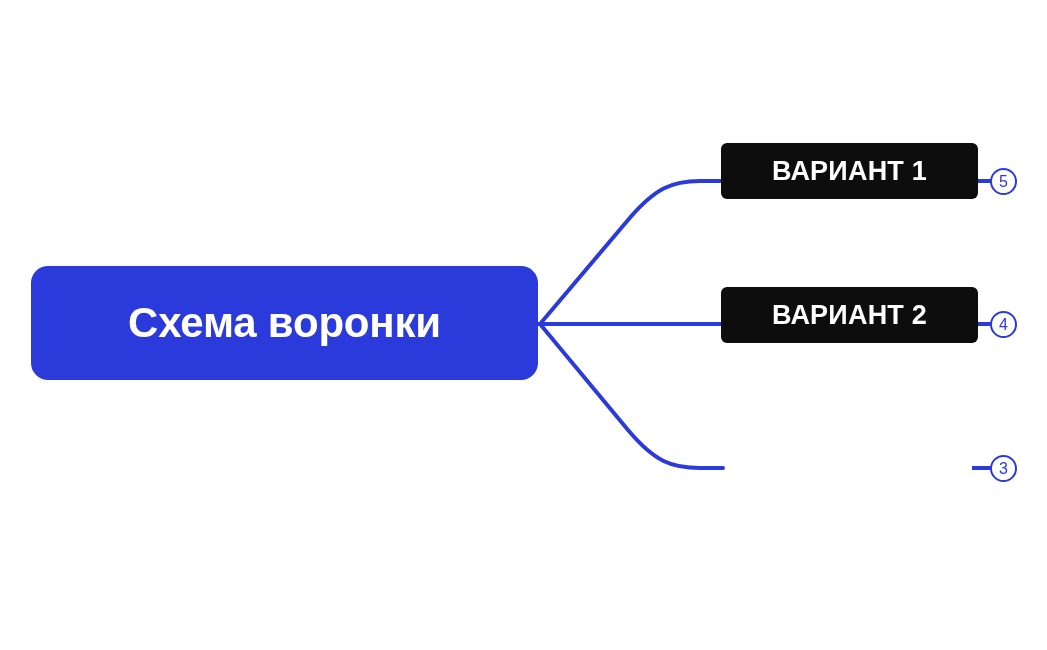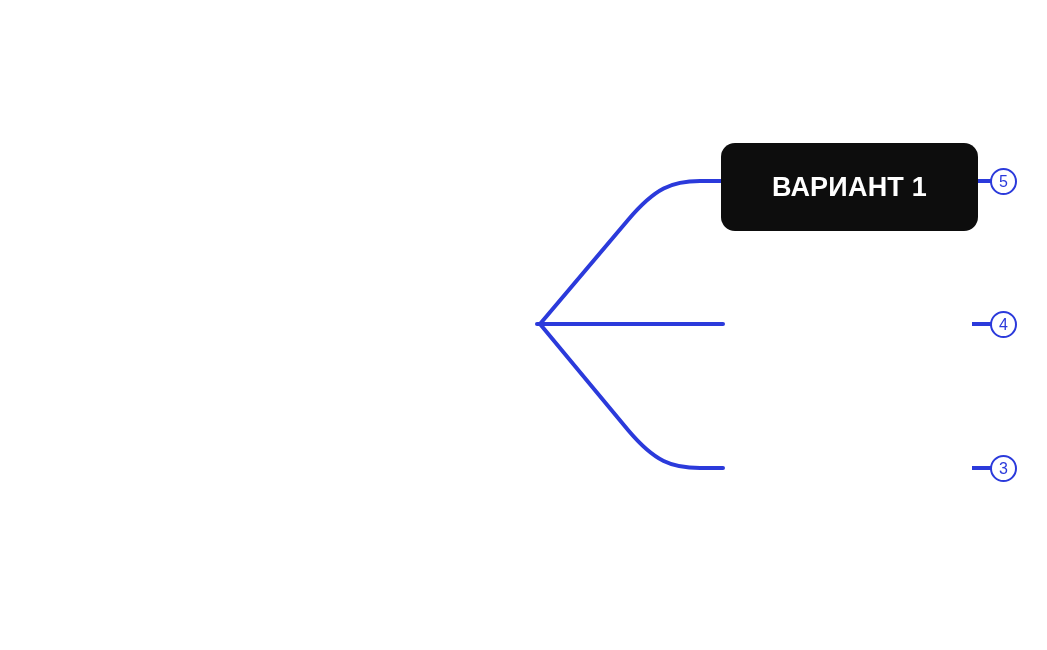--- a/index.html
+++ b/index.html
@@ -54,24 +54,24 @@
     font-size: 42px;
     font-weight: bold;
     letter-spacing: -0.2px;
     line-height: 1;
     white-space: nowrap;
   }
 
   
   .child-node {
     background: #0D0D0D;
-    border-radius: 14px;
+    border-radius: 6px;
     left: 721px;
     width: 257px;
-    height: 88px;
+    height: 56px;
   }
   .child-node .node-label {
     color: #ffffff;
     font-size: 27px;
     font-weight: bold;
     letter-spacing: 0.2px;
     line-height: 1;
     white-space: nowrap;
   }
 
@@ -116,28 +116,34 @@
 
     <path d="M 540 324 L 723 324" fill="none" stroke="#2B3ADB" stroke-width="4" stroke-linecap="round"></path>
 
     <path d="M 540 324 L 628 430 C 655 462 672 468 700 468 L 723 468" fill="none" stroke="#2B3ADB" stroke-width="4" stroke-linecap="round" stroke-linejoin="round"></path>
 
     <path d="M 972 181 L 992 181" fill="none" stroke="#2B3ADB" stroke-width="4" stroke-linecap="butt"></path>
     <path d="M 972 324 L 992 324" fill="none" stroke="#2B3ADB" stroke-width="4" stroke-linecap="butt"></path>
     <path d="M 972 468 L 992 468" fill="none" stroke="#2B3ADB" stroke-width="4" stroke-linecap="butt"></path>
   </svg>
 
+  <div class="node" id="root-node">
+    <span class="node-label">Схема воронки</span>
+  </div>
 
   <div class="node child-node" id="child-node-1">
     <span class="node-label">ВАРИАНТ 1</span>
   </div>
   <div class="badge" id="badge-1">
     <span class="badge-text">5</span>
   </div>
 
+  <div class="node child-node" id="child-node-2">
+    <span class="node-label">ВАРИАНТ 2</span>
+  </div>
   <div class="badge" id="badge-2">
     <span class="badge-text">4</span>
   </div>
 
   <div class="badge" id="badge-3">
     <span class="badge-text">3</span>
   </div>
 
 </div>
 

